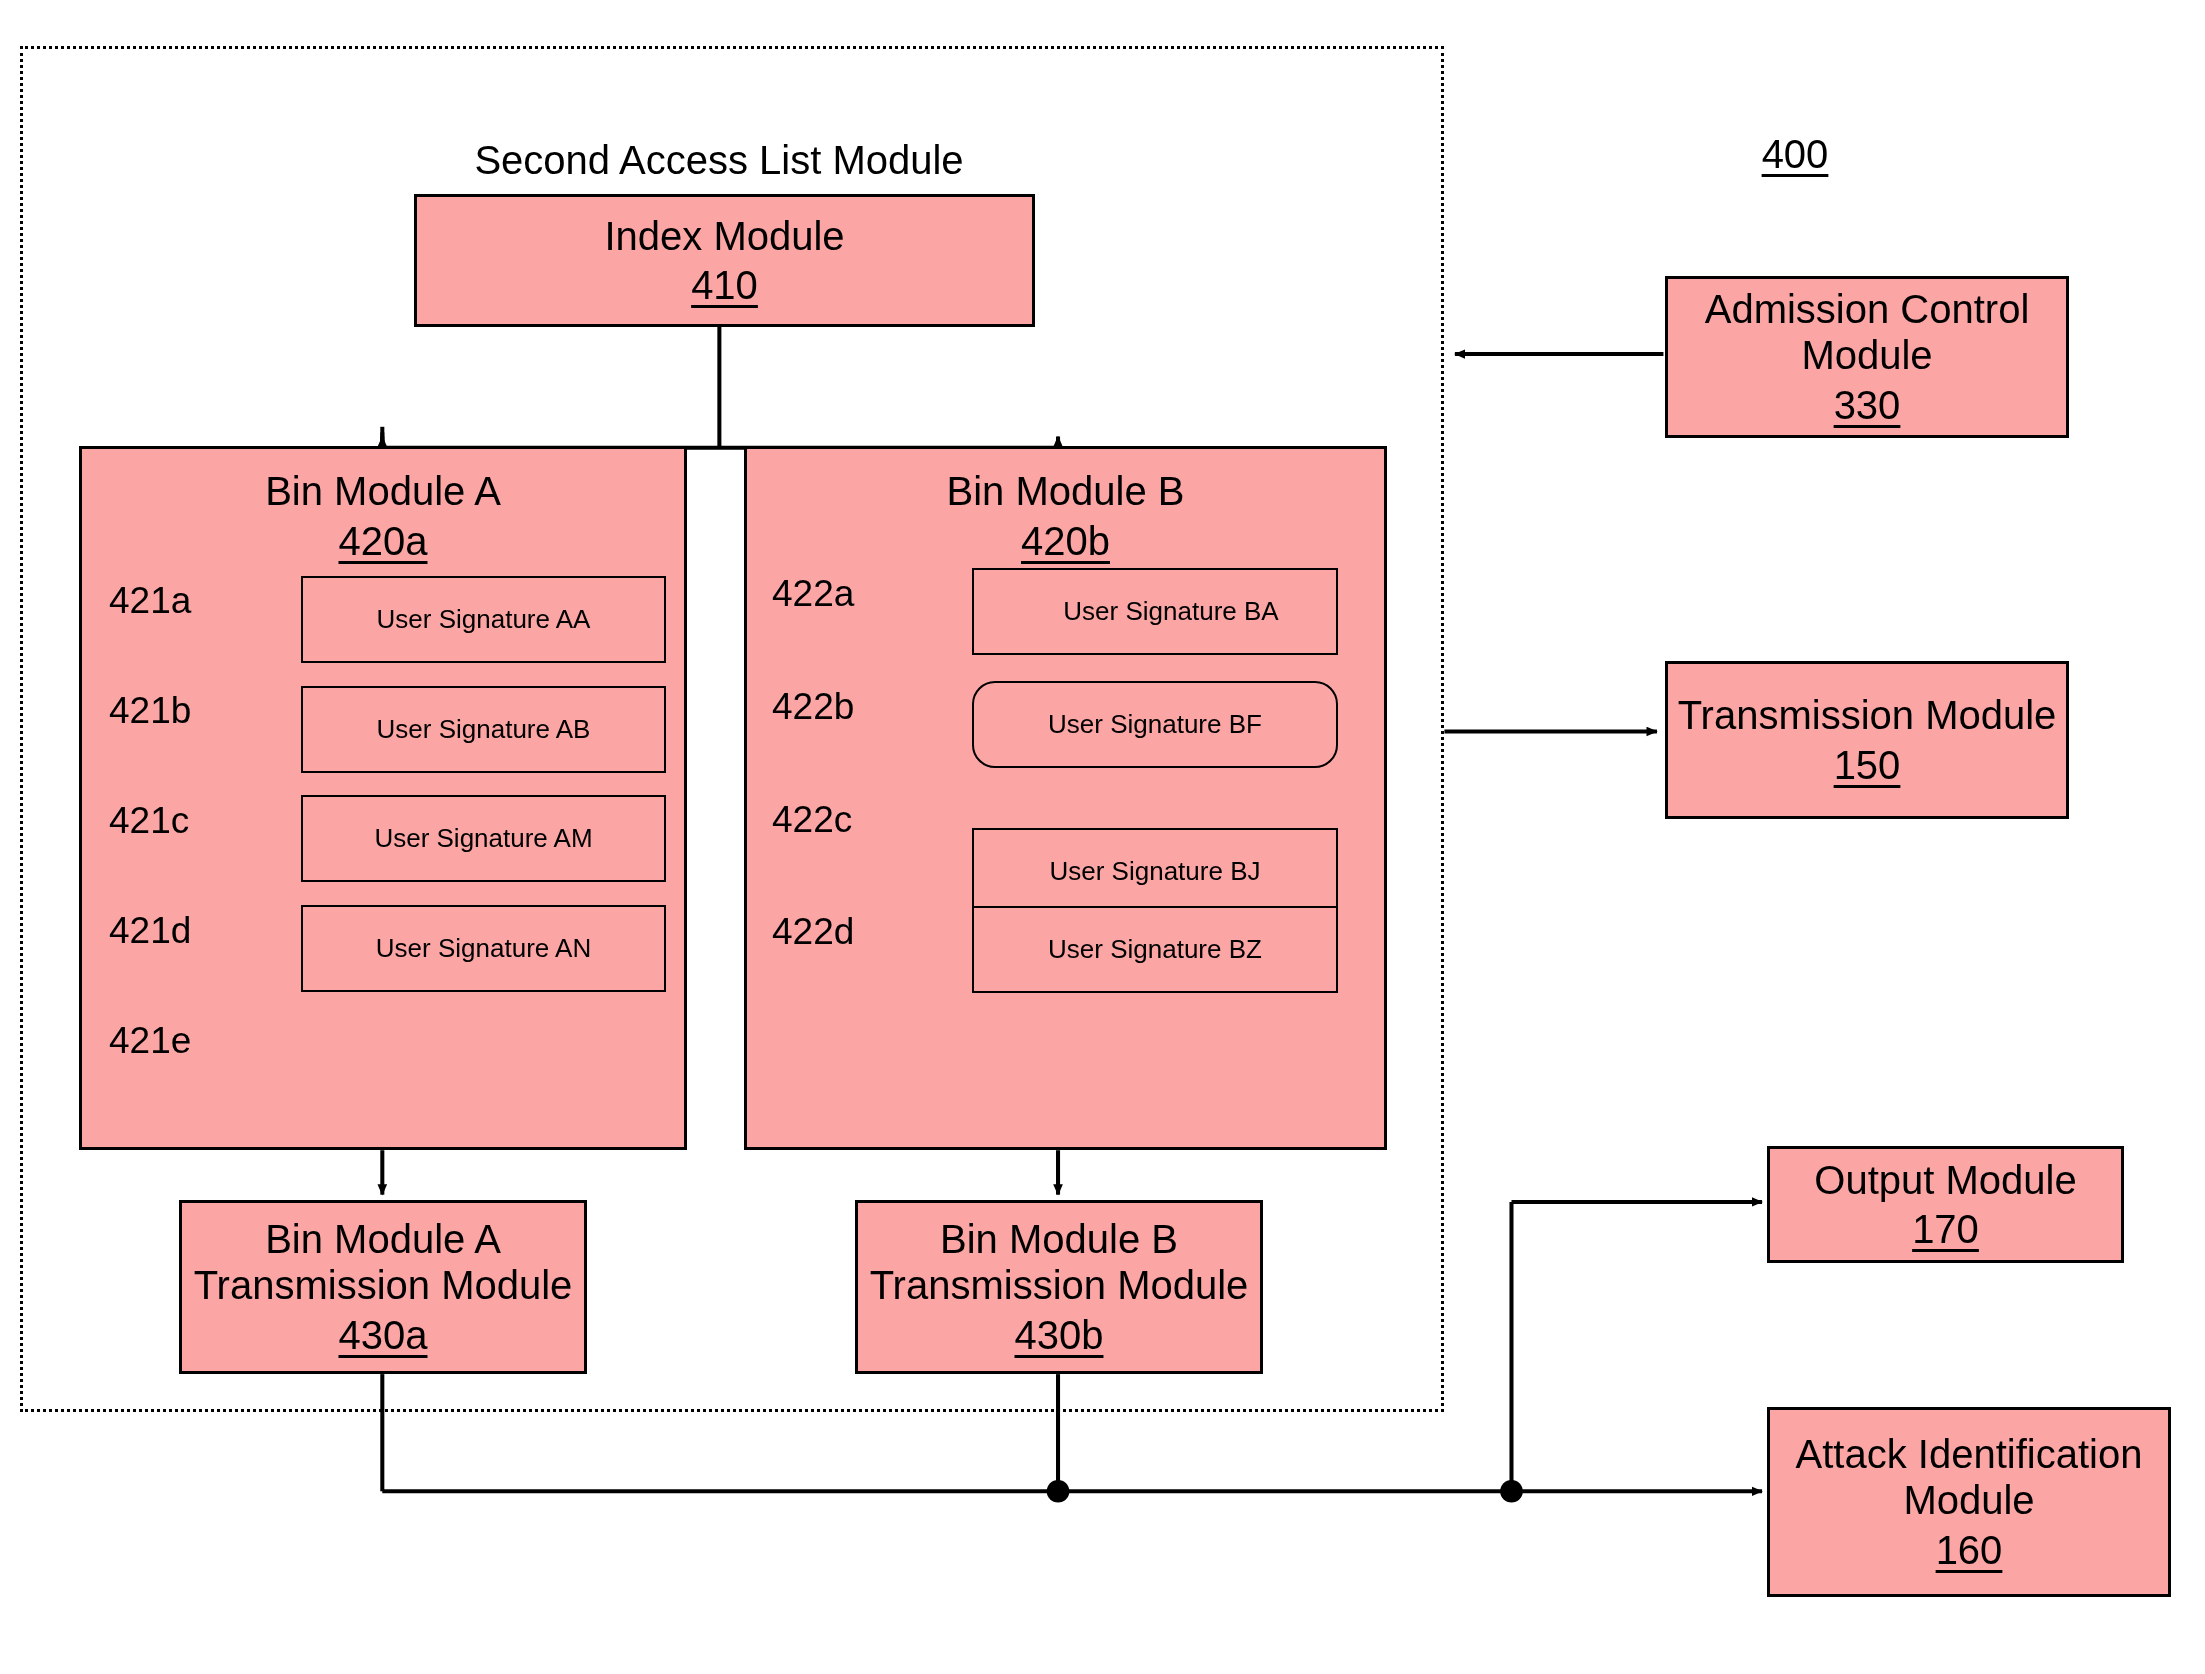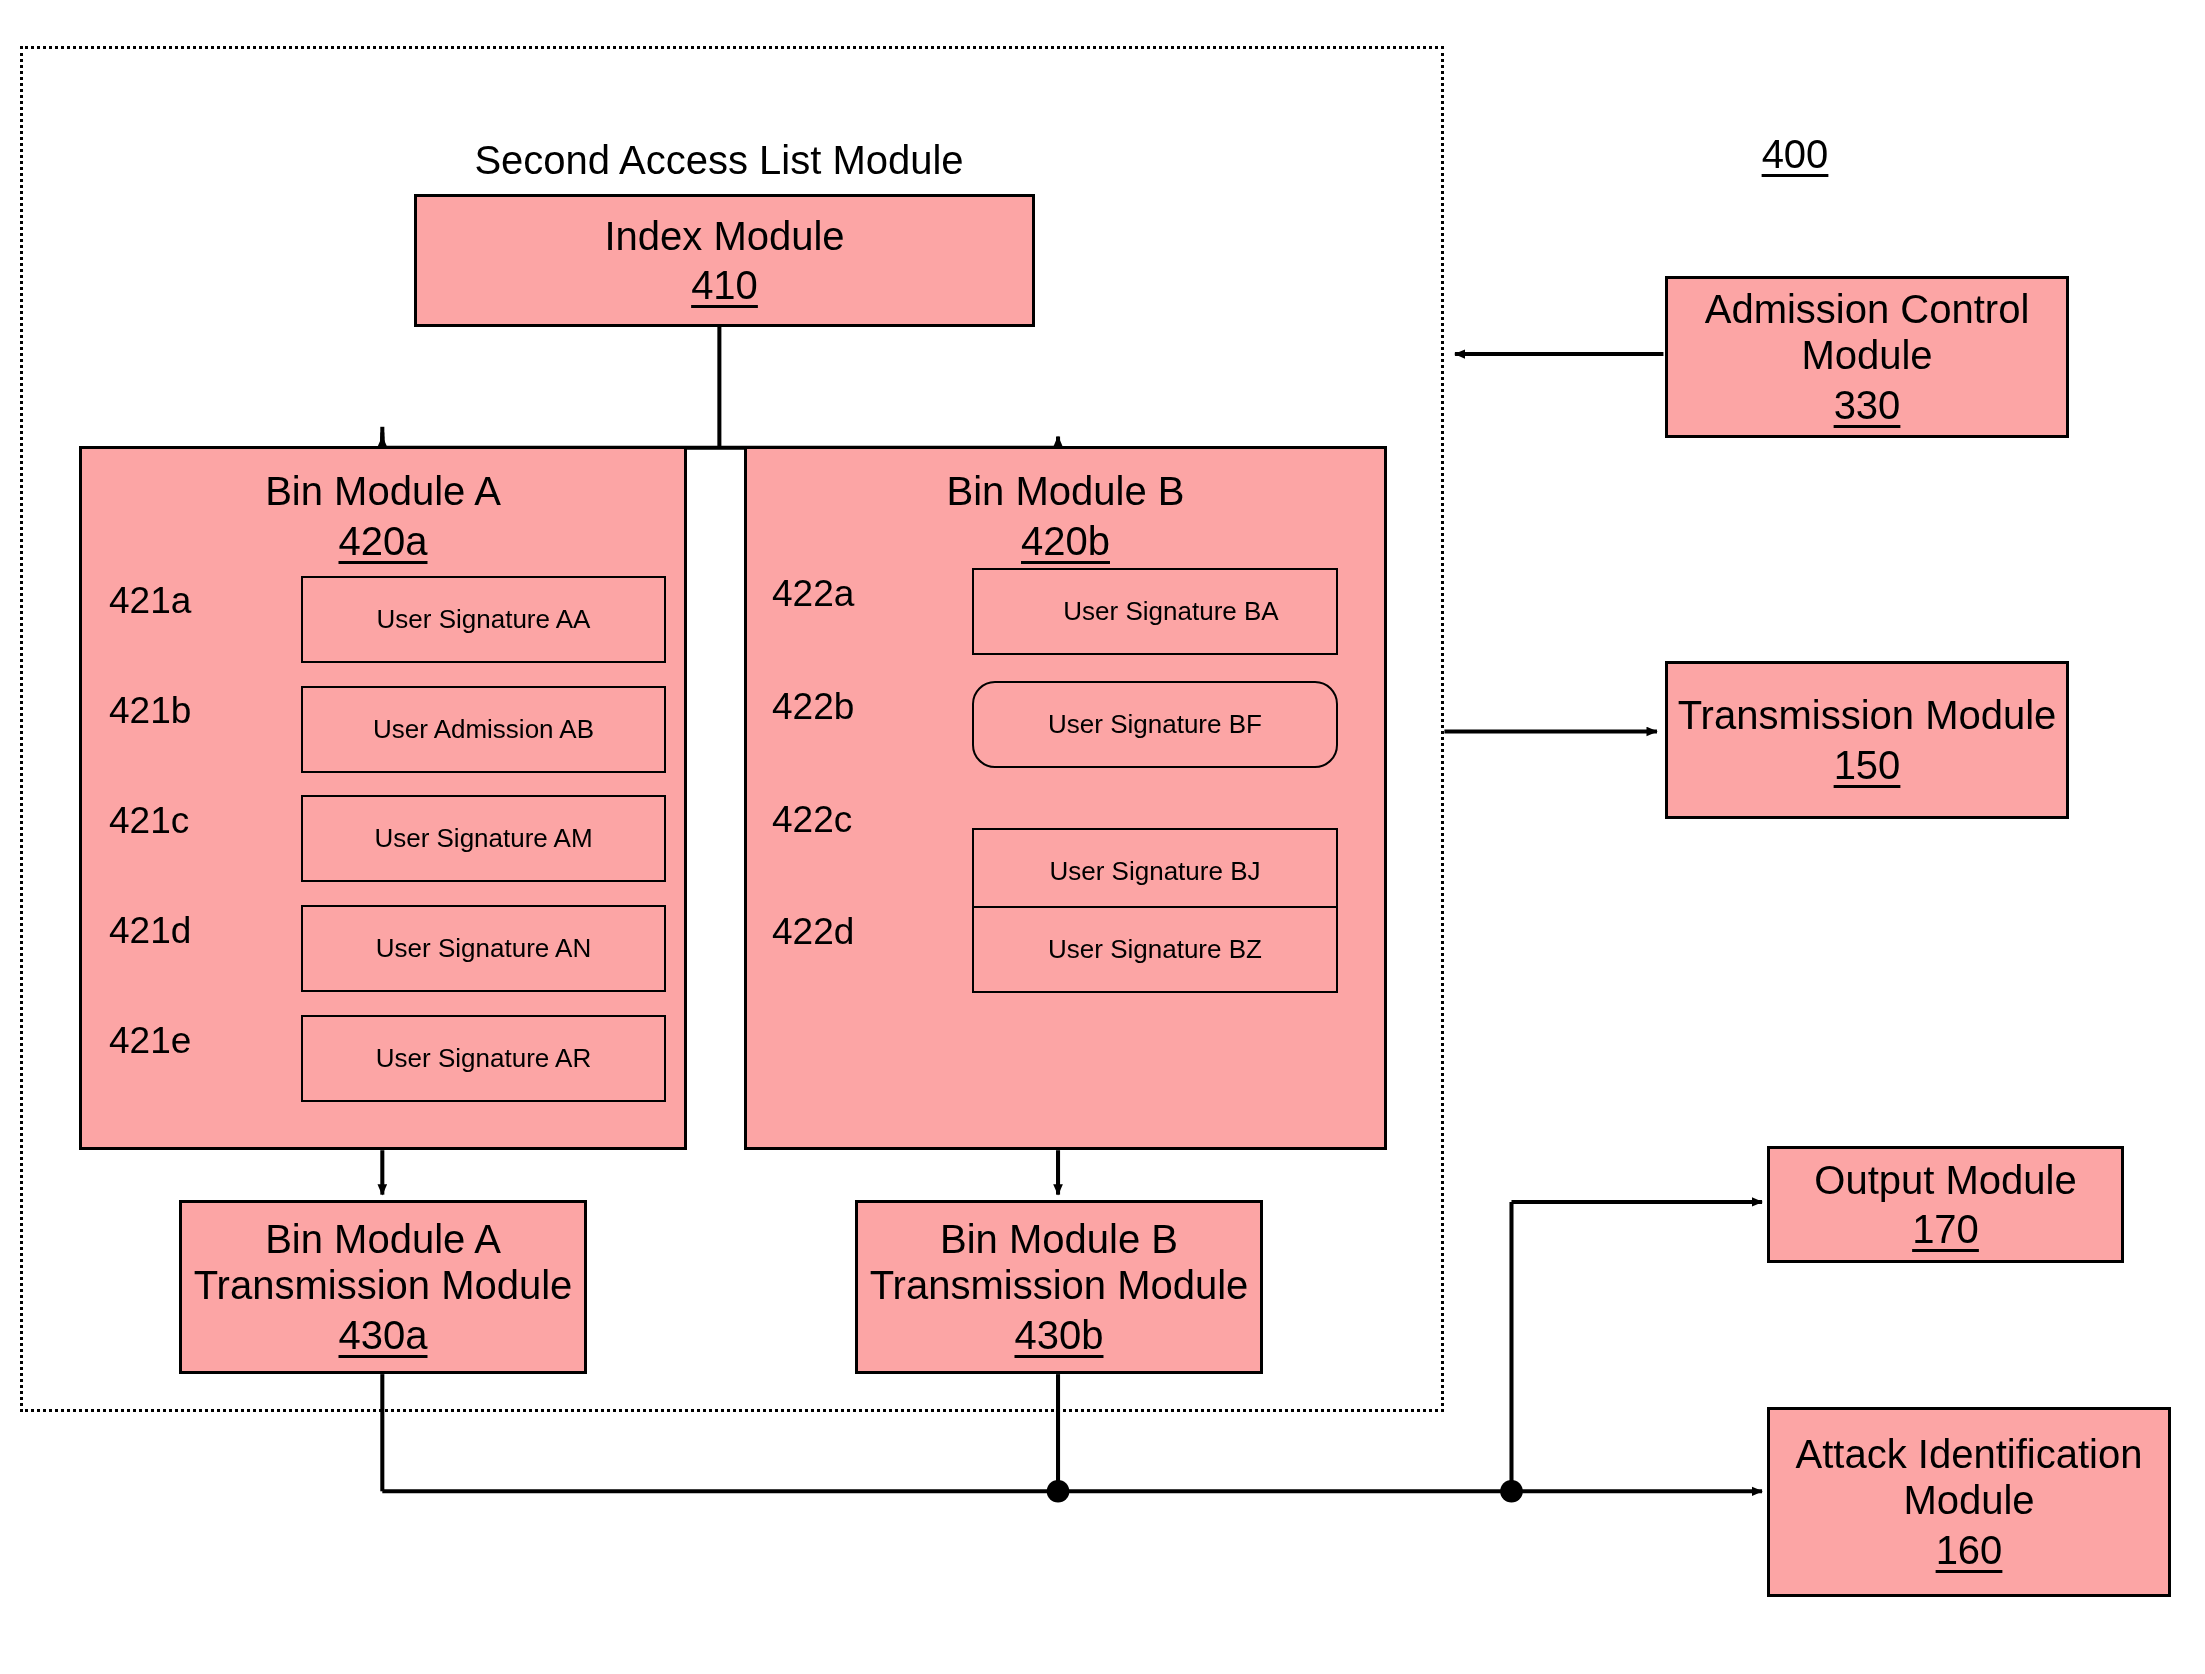--- a/index.html
+++ b/index.html
@@ -169,30 +169,27 @@
   <div class="node fs-big" style="left:79px; top:446px; width:608px; height:704px;
               justify-content:flex-start; padding-top:19.4px;">
     <span class="ttl">Bin Module A</span>
     <span class="ref">420a</span>
   </div>
 
   <div class="node fs-sig" style="left:301px; top:576px; width:365px; height:87px; border-width:2.4px;">
     <span class="ttl">User Signature AA</span>
   </div>
   <div class="node fs-sig" style="left:301px; top:686px; width:365px; height:87px; border-width:2.4px;">
-    <span class="ttl">User Admission AB</span>
+    <span class="ttl">User Signature AB</span>
   </div>
   <div class="node fs-sig" style="left:301px; top:795px; width:365px; height:87px; border-width:2.4px;">
     <span class="ttl">User Signature AM</span>
   </div>
   <div class="node fs-sig" style="left:301px; top:905px; width:365px; height:87px; border-width:2.4px;">
     <span class="ttl">User Signature AN</span>
-  </div>
-  <div class="node fs-sig" style="left:301px; top:1015px; width:365px; height:87px; border-width:2.4px;">
-    <span class="ttl">User Signature AR</span>
   </div>
 
   <div class="calloutlbl" style="left:109px; top:580px;">421a</div>
   <div class="calloutlbl" style="left:109px; top:690px;">421b</div>
   <div class="calloutlbl" style="left:109px; top:800px;">421c</div>
   <div class="calloutlbl" style="left:109px; top:910px;">421d</div>
   <div class="calloutlbl" style="left:109px; top:1020px;">421e</div>
 
   <div class="node fs-big" style="left:744px; top:446px; width:643px; height:704px;
               justify-content:flex-start; padding-top:19.4px;">

